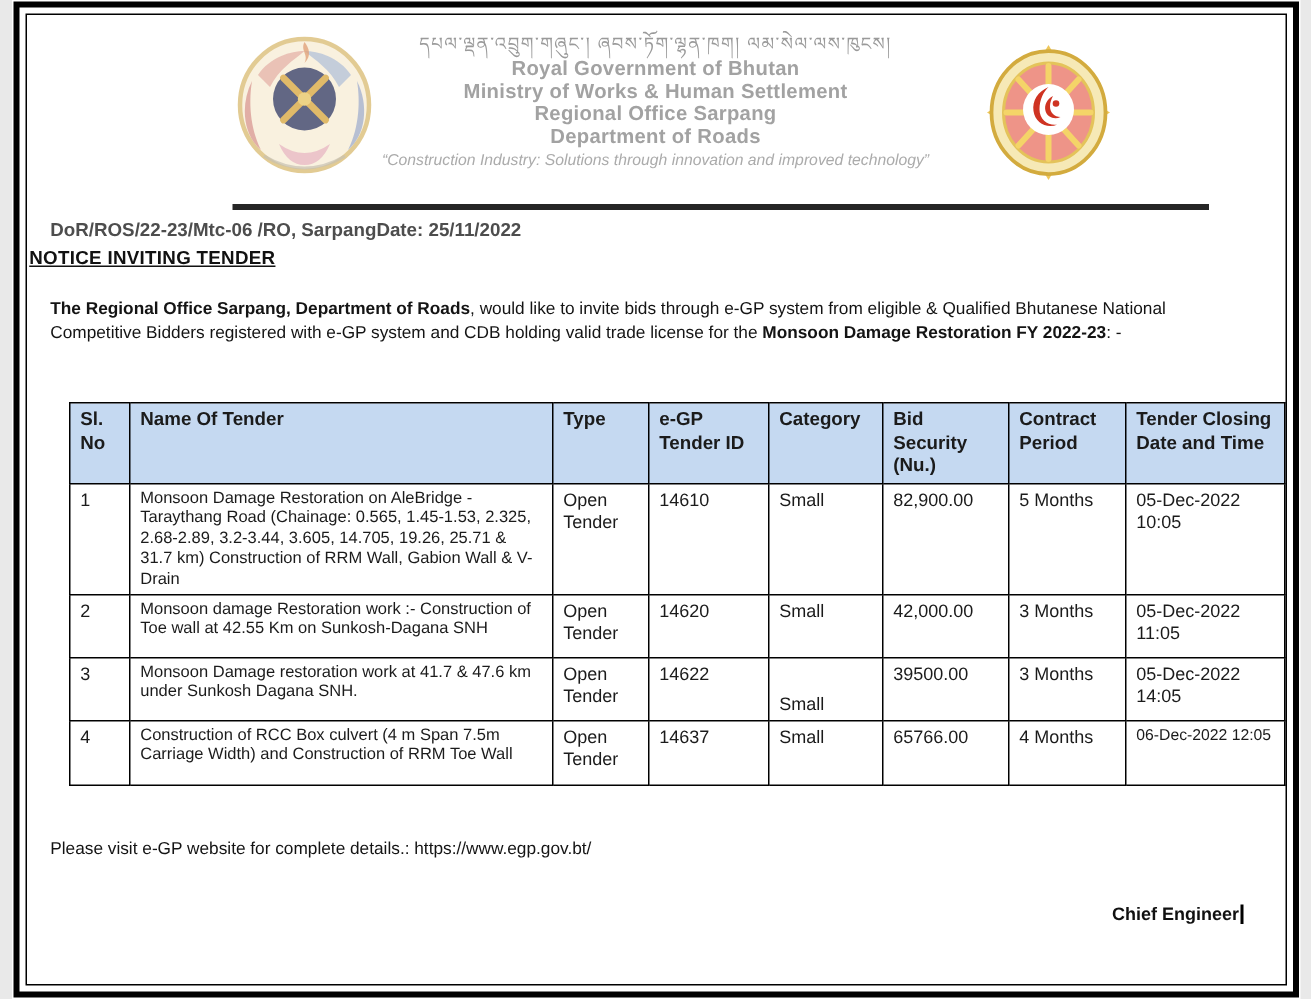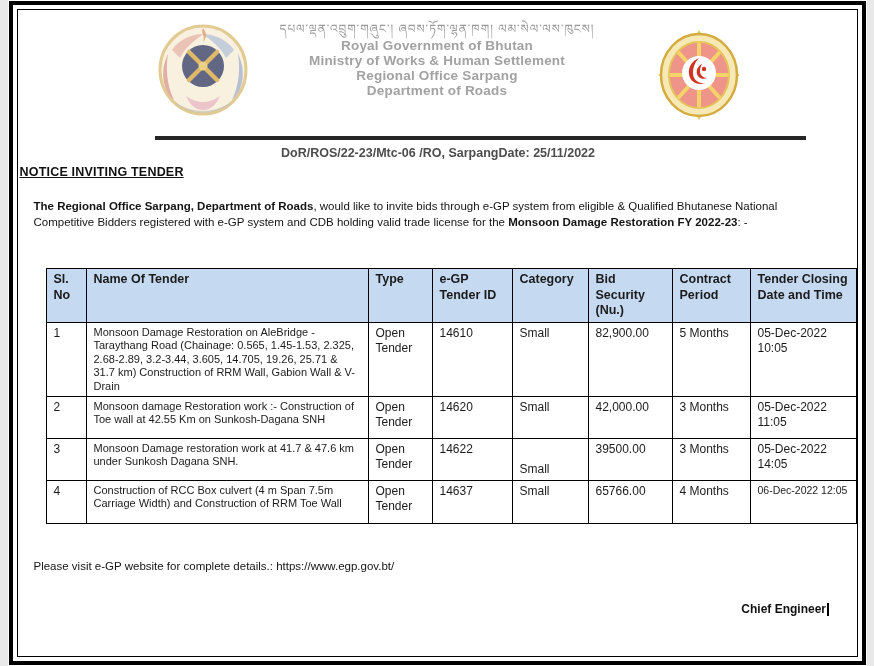--- a/index.html
+++ b/index.html
@@ -19,21 +19,21 @@
   .header { position:relative; height:112px; margin-top:8px; }
   .emblem-left  { position:absolute; left:136px; top:4px; }
   .emblem-right { position:absolute; left:636px; top:8px; }
   .header-center { text-align:center; padding:0 170px; }
   .dzongkha { font-size:12px; color:#9a9a9a; letter-spacing:1px; line-height:1.5; white-space:nowrap; }
   .org-line { font-weight:bold; color:#a2a2a2; font-size:13.5px; line-height:1.12; letter-spacing:.2px; }
   .motto { font-style:italic; color:#ababab; font-size:10.5px; margin-top:3px; }
 
   .rule { height:4px; background:#262626; margin:4px 49px 0 135px; }
 
-  .ref-row { display:flex; justify-content:center; margin:6px 12px 0 14px;
+  .ref-row { display:flex; justify-content:flex-start; margin:6px 12px 0 14px;
              font-weight:bold; color:#4d4d4d; font-size:12.5px; }
   .doc-title { font-weight:bold; font-size:12.5px; color:#111;
                text-decoration:underline; margin-top:5px; letter-spacing:.2px; }
 
   .intro { margin:20px 14px 0 14px; font-size:11.5px; line-height:1.35; color:#141414; }
   .intro b { font-weight:bold; }
 
   
   table.tenders { border-collapse:collapse; table-layout:fixed; width:810px;
                   margin:38px 0 0 26px; font-size:12px; color:#1b1b1b; }
@@ -104,20 +104,21 @@
         <path d="M46 36 C 42 38, 40 42, 41 46 C 42 50, 47 52, 51 50 C 47 50, 44 47, 44 43 C 44 40, 45 38, 46 36Z" fill="#cf3322"></path>
         <circle cx="48" cy="41" r="2.2" fill="#cf3322"></circle>
       </svg>
 
       <div class="header-center">
         <div class="dzongkha">དཔལ་ལྡན་འབྲུག་གཞུང་། ཞབས་ཏོག་ལྷན་ཁག། ལམ་སེལ་ལས་ཁུངས།</div>
         <div class="org-line">Royal Government of Bhutan</div>
         <div class="org-line">Ministry of Works &amp; Human Settlement</div>
         <div class="org-line">Regional Office Sarpang</div>
         <div class="org-line">Department of Roads</div>
+        <div class="motto">“Construction Industry: Solutions through innovation and improved technology”</div>
       </div>
     </div>
 
     <div class="rule"></div>
 
     <div class="ref-row">
       <span>DoR/ROS/22-23/Mtc-06 /RO, Sarpang</span>
       <span>Date: 25/11/2022</span>
     </div>
 

